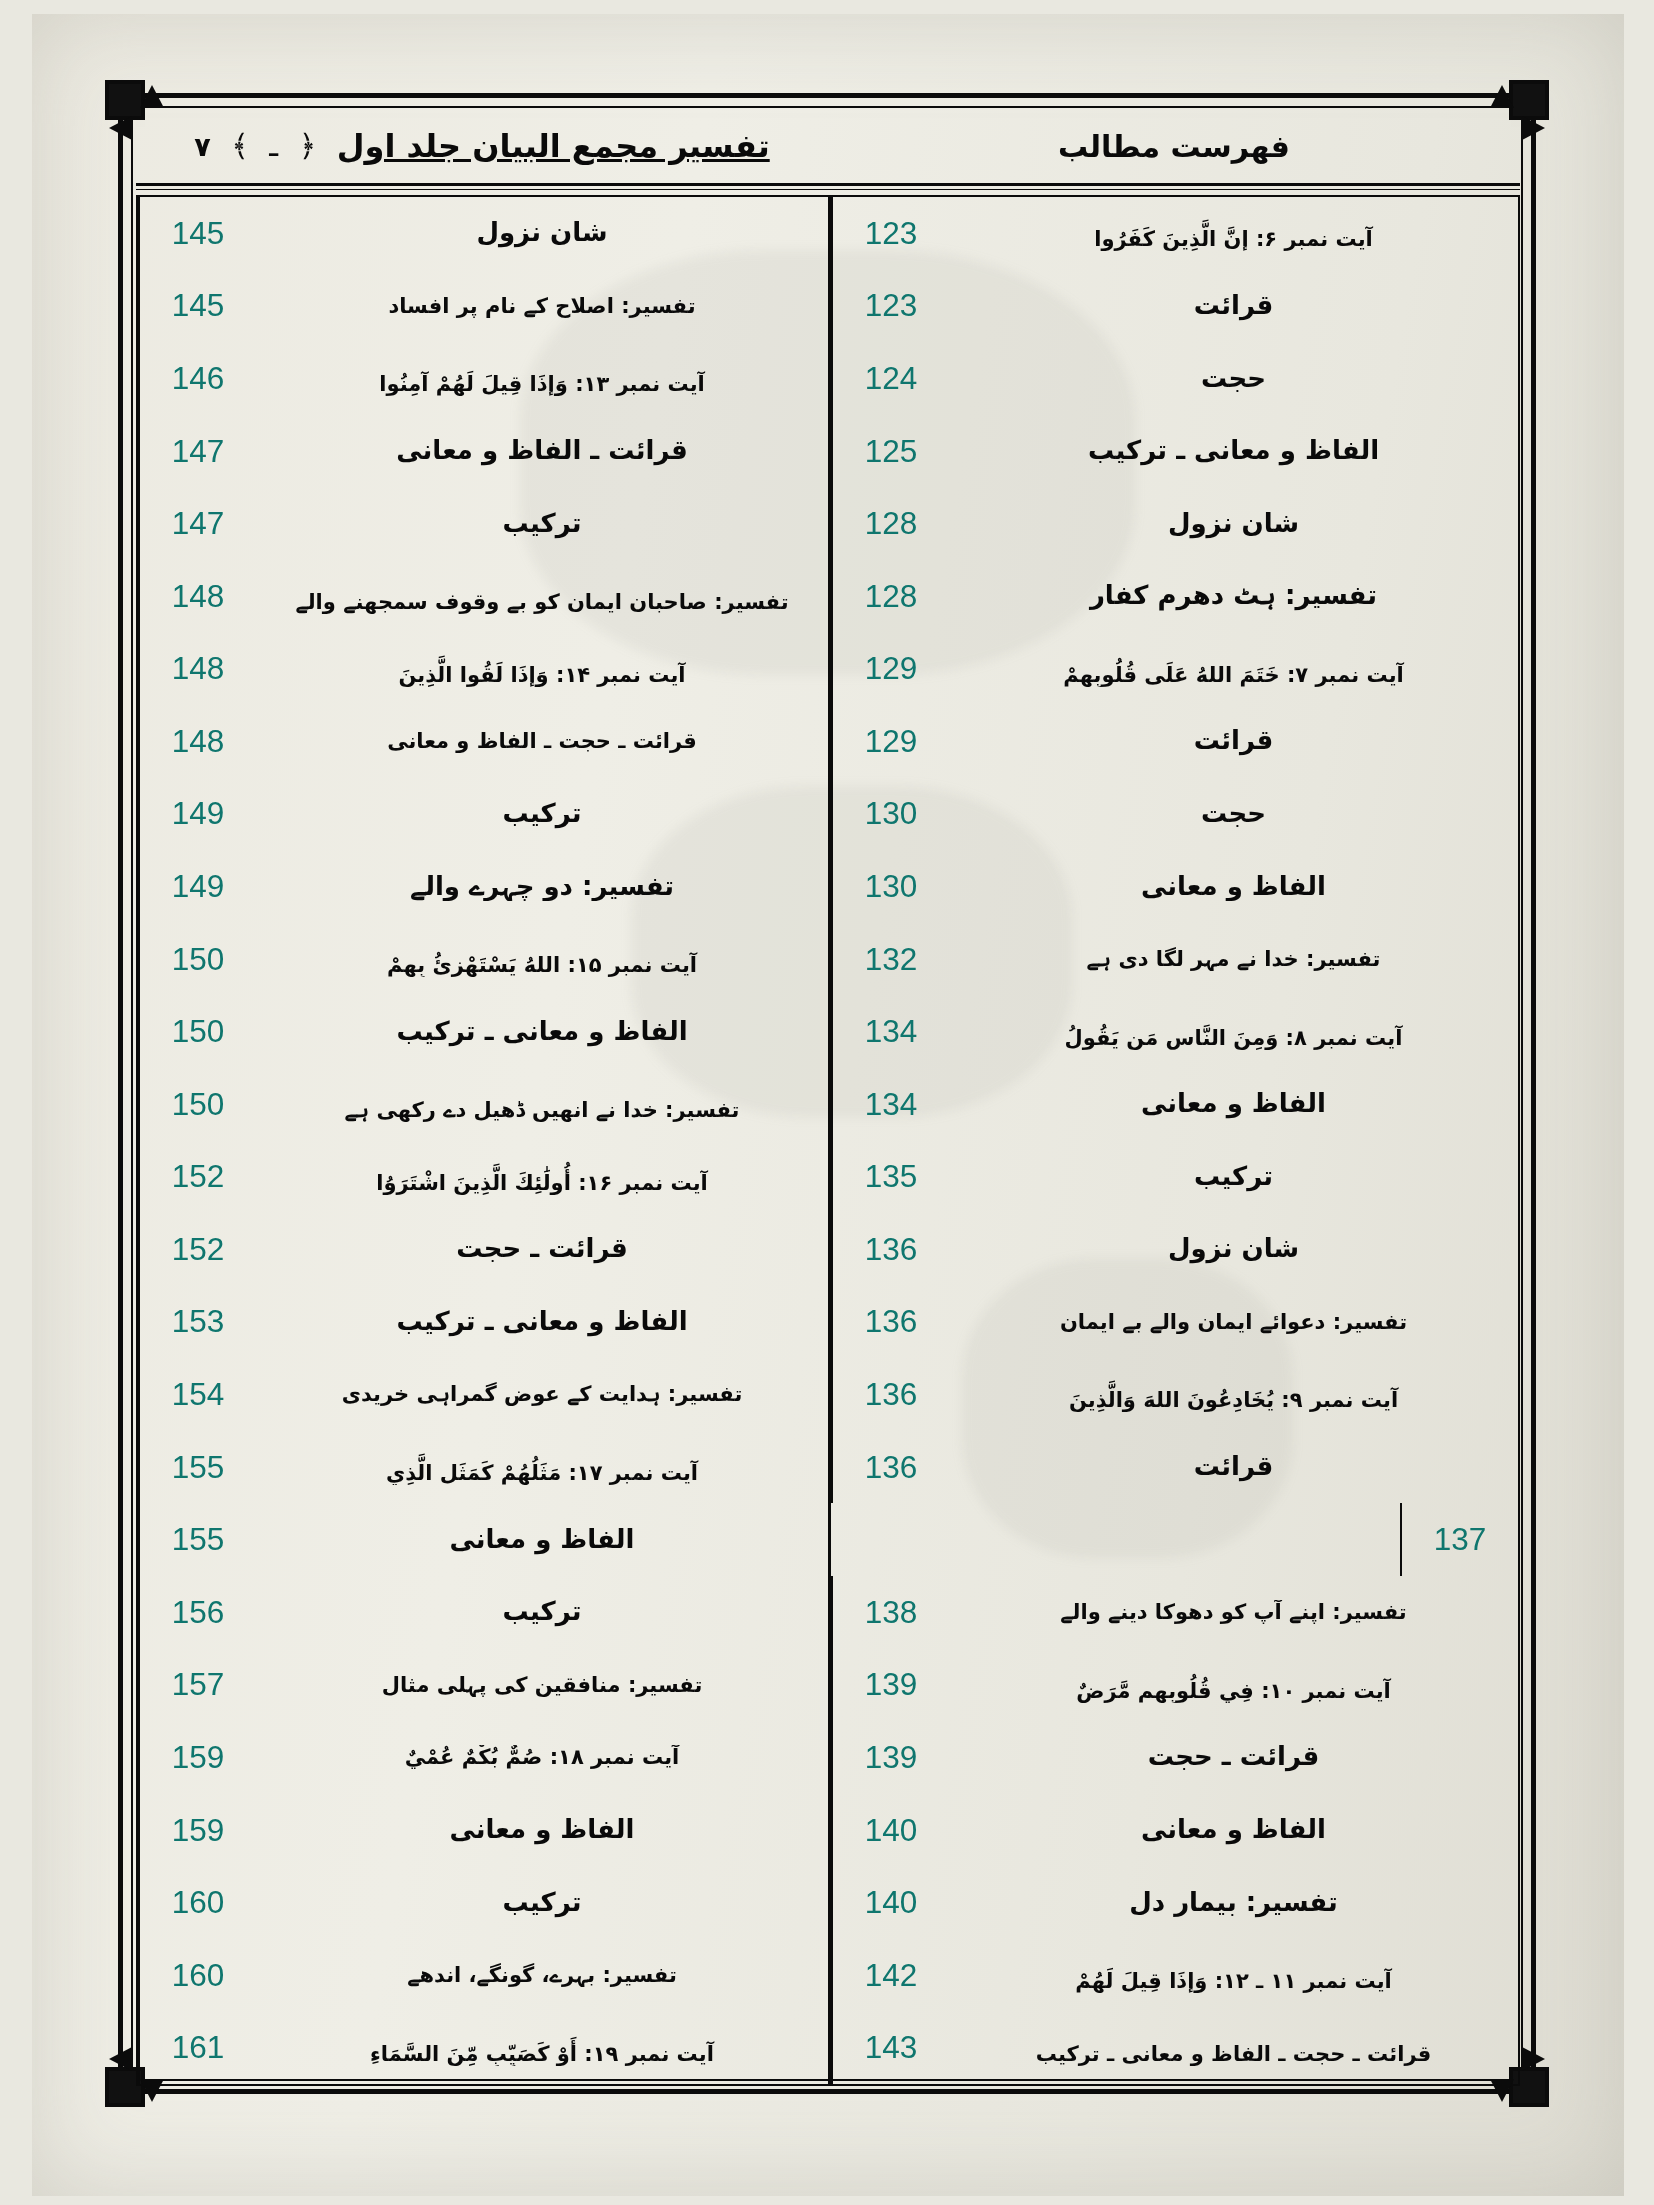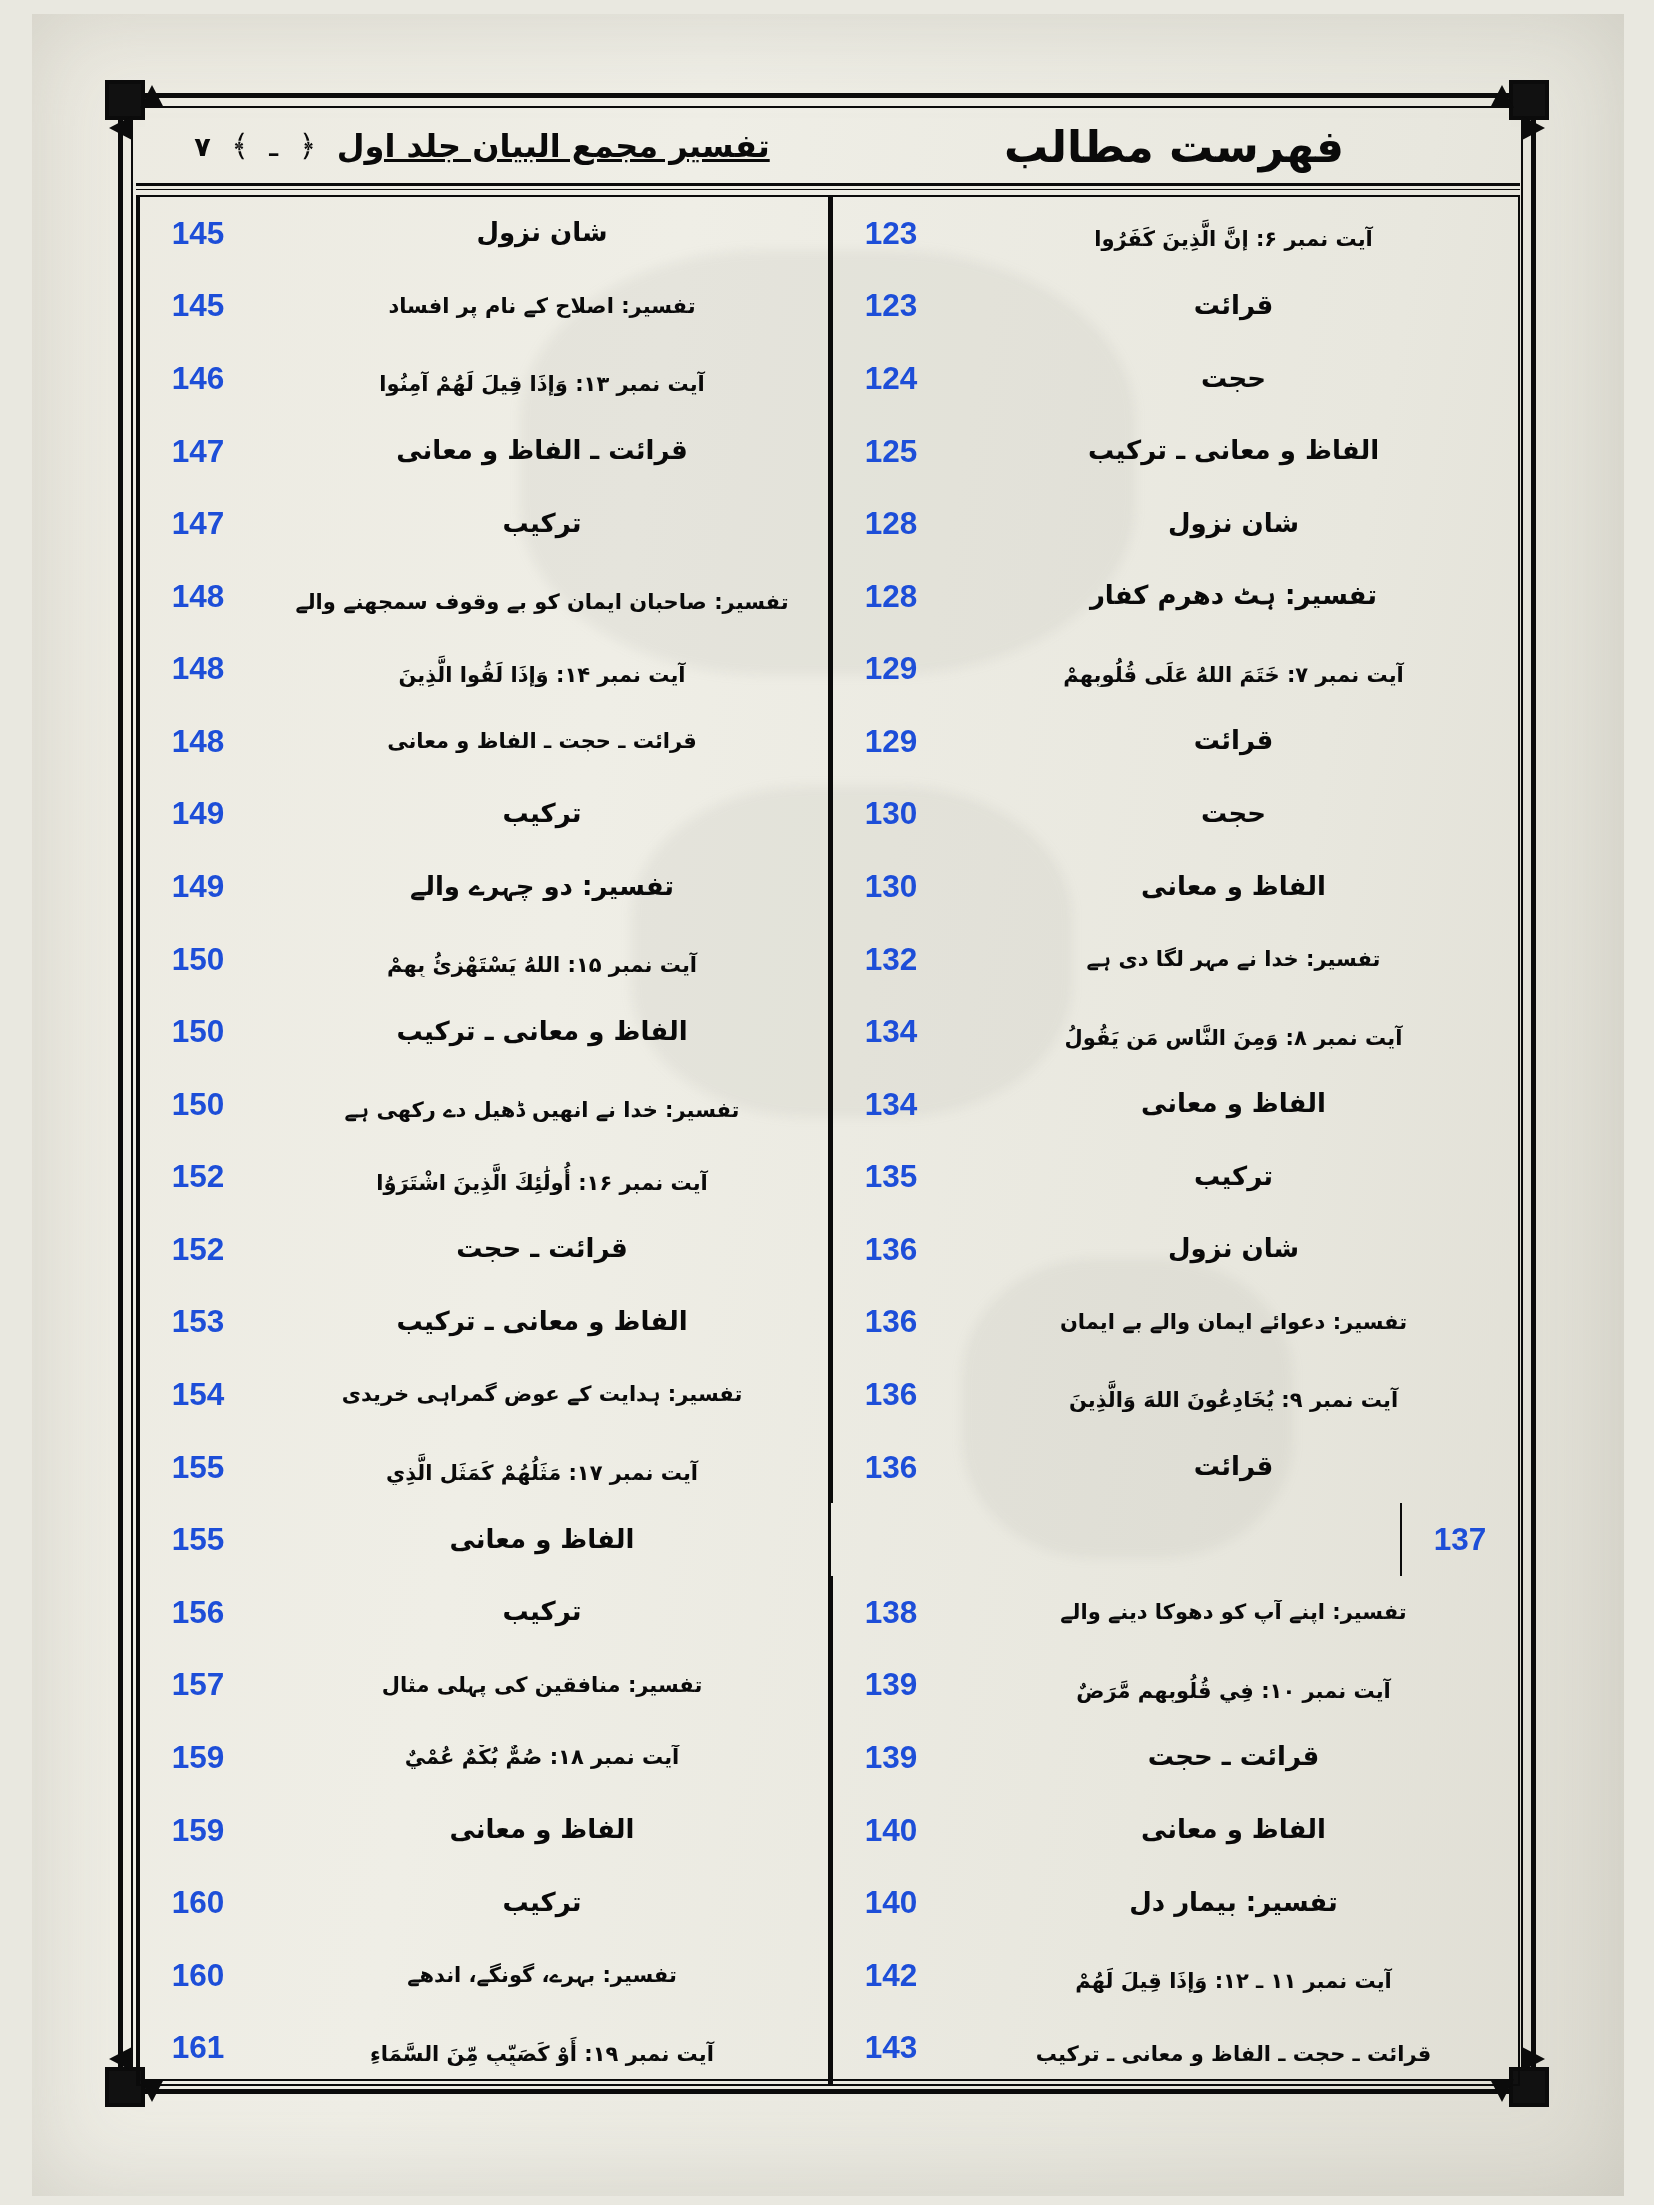--- a/index.html
+++ b/index.html
@@ -61,21 +61,21 @@
     position:absolute;
     left:136px;top:110px;
     width:1384px;height:72px;
     display:flex;align-items:center;
     direction:rtl;
   }
   .hdr-right,.hdr-left{flex:1;display:flex;align-items:center;}
   .hdr-right{justify-content:center;}
   .hdr-left{justify-content:center;gap:20.5px;}
   .hdr-title{
-    font-size:44px;font-weight:700;color:#0a0a0a;letter-spacing:-0.8px;
+    font-size:30px;font-weight:700;color:#0a0a0a;letter-spacing:-0.8px;
     font-family:"DejaVu Sans","Liberation Sans",sans-serif;
   }
   .hdr-book{font-size:32px;font-weight:700;color:#0a0a0a;text-decoration:underline;}
   .hdr-pageno{font-size:27px;font-weight:700;color:#0a0a0a;}
   .hdr-orn{font-size:30px;color:#0a0a0a;line-height:1;letter-spacing:-1.6px;}
   #hdr-rule{
     position:absolute;left:136px;top:183px;width:1384px;height:0;
     border-top:3.2px solid #0b0b0b;
   }
   #hdr-rule2{
@@ -127,21 +127,21 @@
   .pagecell{
     width:118px;
     flex:0 0 118px;
     border-left:2.4px solid #0b0b0b;
     display:flex;align-items:center;justify-content:center;
     height:100%;
     box-sizing:border-box;
   }
   .col.left .pagecell{border-left:2.4px solid #0b0b0b;}
   .pageno{
-    font-size:31.5px;font-weight:700;color:#1d4ed8;
+    font-size:31.5px;font-weight:400;color:#0f766e;
     font-family:"Liberation Sans",sans-serif;
     direction:ltr;
   }
   
 </style>
 </head>
 <body>
 
 <div id="paper">
   <div class="smudge" style="left:488px;top:236px;width:615px;height:425px;"></div>

